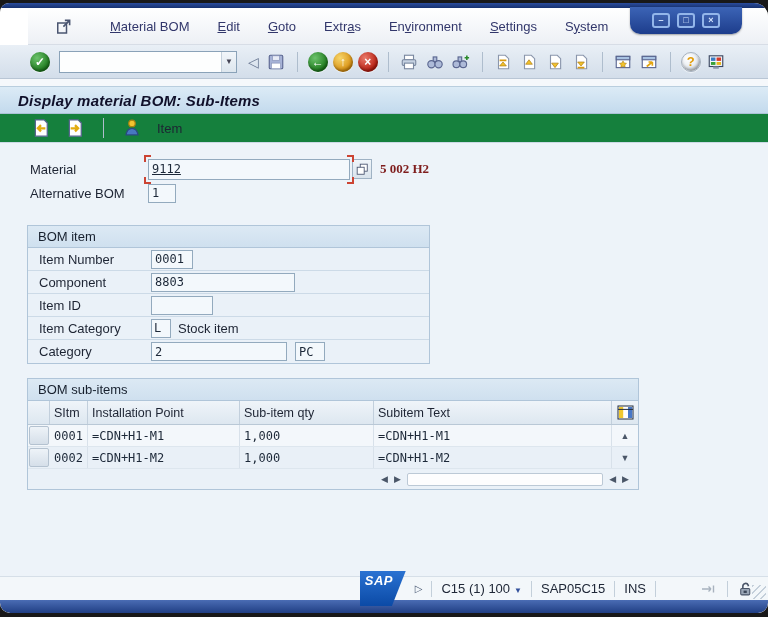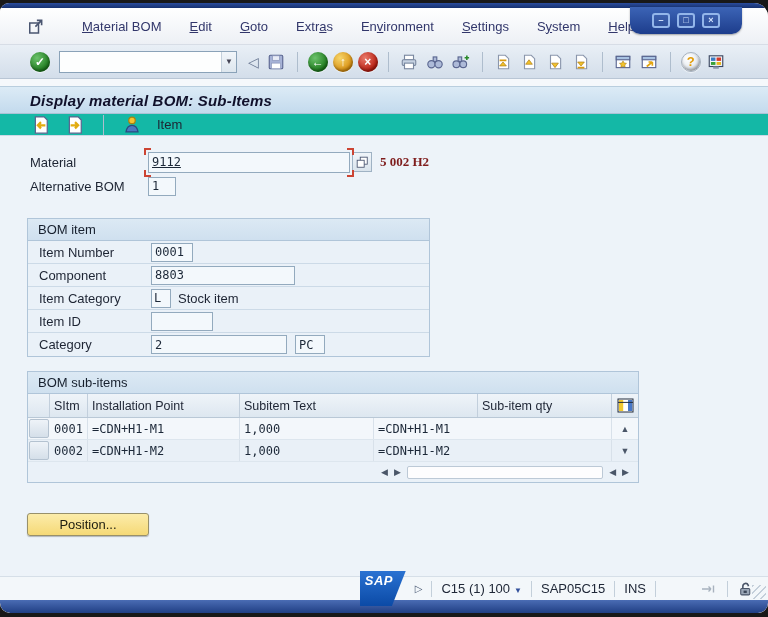--- a/index.html
+++ b/index.html
@@ -13,21 +13,21 @@
   
   .controls-tab { position:absolute; top:4px; right:26px; width:112px; height:27px;
     background:linear-gradient(#3c64b6,#1d3d8c); border-radius:0 0 10px 10px;
     display:flex; align-items:center; justify-content:center; gap:7px; z-index:50;
     box-shadow:0 1px 2px rgba(0,0,0,.35); }
   .wbtn { width:18px; height:15px; border:2px solid #9dc8f0; border:2px solid #93b6ea; border-radius:3px;
     color:#d6e6ff; font-size:9px; line-height:11px; text-align:center; font-weight:bold;
     background:rgba(255,255,255,.05); cursor:default; }
   
   .menubar { height:37px; flex:none; background:linear-gradient(#ffffff,#edf0f5);
-    border-bottom:1px solid #d7dde6; display:flex; align-items:center; padding-left:26px; }
+    border-bottom:1px solid #d7dde6; display:flex; align-items:center; padding-left:26px;margin-left:28px; }
   .sysmenu { width:20px; height:20px; margin-right:36px; }
   .menu-items { display:flex; gap:28px; }
   .menu-item { font-size:13px; color:#32376b; cursor:default; }
   .menu-item .mn { text-decoration:underline; }
   
   .toolbar { height:34px; flex:none; background:linear-gradient(#e9eff6,#d3deea);
     border-bottom:1px solid #b9c6d5; display:flex; align-items:center; padding-left:30px; gap:5px; }
   .tb-sep { width:1px; height:20px; background:#aebdcd; margin:0 5px; flex:none; }
   .circle { width:20px; height:20px; border-radius:50%; color:#fff; font-size:12px; font-weight:bold;
     display:flex; align-items:center; justify-content:center; flex:none;
@@ -42,24 +42,24 @@
     background:transparent; font-family:"DejaVu Sans Mono", monospace; }
   .cmd-drop { width:17px; height:100%; font-size:8px; color:#445; display:flex; align-items:center;
     justify-content:center; border-left:1px solid #c4d0dc; background:linear-gradient(#f2f6fa,#dde6ee); }
   .tri-collapse { font-size:14px; color:#6c7a94; margin:0 2px; }
   .tb-ico { width:21px; height:20px; flex:none; display:flex; align-items:center; justify-content:center; }
   
   .band-gap { height:7px; flex:none; background:#f5f8fb; }
   
   .title-bar { height:28px; flex:none; background:linear-gradient(#dcebf6,#c3daed);
     border-top:1px solid #b9cede; border-bottom:1px solid #aac2d6;
-    display:flex; align-items:center; padding-left:30px; }
+    display:flex; align-items:center; padding-left:18px; }
   .title-bar h1 { font-size:15px; font-style:italic; font-weight:bold; color:#10102a; letter-spacing:.2px; }
   
-  .app-toolbar { height:22px; flex:none; background:#14b8a6; border-bottom:1px solid #ccd9e6;
+  .app-toolbar { height:29px; flex:none; background:#15803d; border-bottom:1px solid #ccd9e6;
     display:flex; align-items:center; padding-left:30px; gap:12px; }
   .app-ico { width:22px; height:20px; display:flex; align-items:center; justify-content:center; }
   .app-label { font-size:13px; color:#1d2433; margin-left:2px; }
   
   .content { flex:1; background:#edf3f9; position:relative; padding-top:14px; }
   .field-row { display:flex; align-items:center; height:24px; padding-left:30px; }
   .f-label { width:118px; font-size:13px; color:#1d2433; flex:none; }
   .sap-input { background:#f3f8fc; border:1px solid #93aabe; height:21px; font-size:12px;
     font-family:"DejaVu Sans Mono", monospace; color:#1c2838; padding:0 3px; outline:none; }
   .mat-wrap { position:relative; display:inline-block; }
@@ -320,46 +320,46 @@
       <div class="gb-head">BOM item</div>
       <div class="gb-row">
         <span class="gb-label">Item Number</span>
         <input class="sap-input" style="width: 42px; height: 19px;" value="0001">
       </div>
       <div class="gb-row">
         <span class="gb-label">Component</span>
         <input class="sap-input" style="width: 144px; height: 19px;" value="8803">
       </div>
       <div class="gb-row">
+        <span class="gb-label">Item ID</span>
+        <input class="sap-input" style="width: 62px; height: 19px;" value="">
+      </div>
+      <div class="gb-row">
         <span class="gb-label">Item Category</span>
         <input class="sap-input" style="width: 20px; height: 19px; padding: 0px 2px;" value="L">
         <span class="cat-text">Stock item</span>
-      </div>
-      <div class="gb-row">
-        <span class="gb-label">Item ID</span>
-        <input class="sap-input" style="width: 62px; height: 19px;" value="">
       </div>
       <div class="gb-row">
         <span class="gb-label">Category</span>
         <input class="sap-input" style="width: 136px; height: 19px;" value="2">
         <input class="sap-input" style="width: 30px; height: 19px; margin-left: 8px;" value="PC">
       </div>
     </div>
 
     
     <div class="groupbox sub-box">
       <div class="gb-head">BOM sub-items</div>
       <div class="tbl">
         <div class="tbl-headrow">
           <div class="th col-sel"></div>
           <div class="cols-flex">
               <div class="th col-sitm">SItm</div>
               <div class="th col-inst">Installation Point</div>
+              <div class="th col-qty">Sub-item qty</div>
               <div class="th col-text">Subitem Text</div>
-              <div class="th col-qty">Sub-item qty</div>
             </div>
           <div class="col-ico">
             <svg width="17" height="15" viewBox="0 0 17 15">
               <rect x="1" y="1" width="15" height="13" fill="#fff" stroke="#222c3c"></rect>
               <rect x="2" y="2" width="4.2" height="11" fill="#f0c830"></rect>
               <rect x="11" y="2" width="4.2" height="11" fill="#4878c8"></rect>
               <path d="M1 4.4h15" stroke="#222c3c"></path>
             </svg>
           </div>
         </div>
@@ -397,21 +397,20 @@
           </span>
           <span class="hs-track"></span>
           <span class="hs-arrows">
             <span>◀</span>
             <span>▶</span>
           </span>
         </div>
       </div>
     </div>
 
-    <button class="pos-btn">Position...</button>
   </div>
 
   <div class="statusbar">
     <span class="sap-logo">SAP</span>
     <span class="st-tri">▷</span>
     <span class="st-sep"></span>
     <span>
       <span>C15 (1) 100</span><span class="st-drop">▼</span>
     </span>
     <span class="st-sep"></span>

